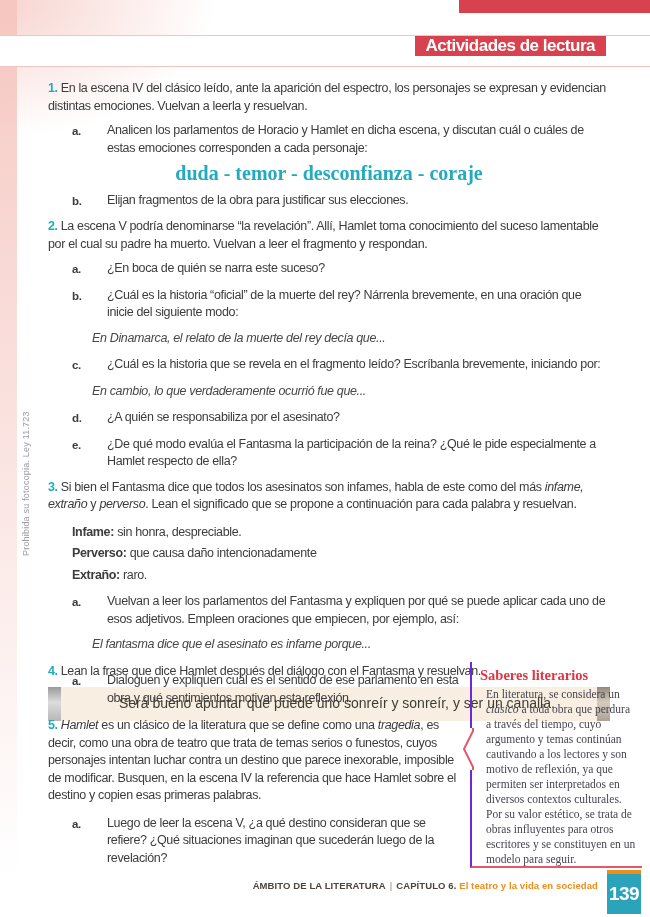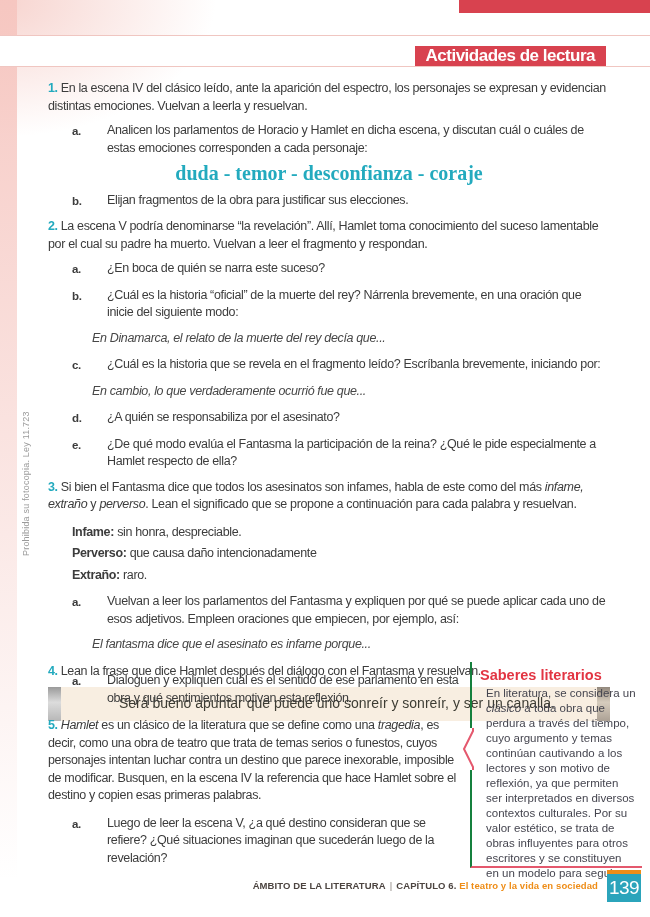--- a/index.html
+++ b/index.html
@@ -27,21 +27,21 @@
   .top-accent-bar{
     position:absolute;left:459px;top:0;width:191px;height:13px;
     background:#d8424f;z-index:2;
   }
 
   
   .header-band{
     position:absolute;left:0;top:35px;right:0;height:30px;
     background:#ffffff;
     border-top:1px solid #f0c6c1;border-bottom:1px solid #f0c6c1;
-    display:flex;justify-content:flex-end;align-items:flex-end;
+    display:flex;justify-content:flex-end;align-items:flex-start;
     z-index:3;
   }
   .header-title-box{
     background:#d8424f;color:#fff;display:flex;align-items:center;
     padding:0 11px;
     font-weight:bold;font-size:17px;letter-spacing:-0.5px;
   }
   .header-tail{width:44px;background:#eca9a0;}
 
   
@@ -86,24 +86,24 @@
     background:linear-gradient(180deg,#9a9a9a,#dcdcdc 45%,#b7b7b7);
   }
   .quote-box::after{
     content:"";position:absolute;right:0;top:0;bottom:0;width:13px;
     background:linear-gradient(180deg,#93897d,#d6ccbd 45%,#aca195);
   }
 
   
   .saberes{
     position:absolute;left:470px;top:662px;width:172px;height:206px;
-    border-left:2px solid #15803d;border-bottom:2px solid #e4586d;
+    border-left:2px solid #6d28d9;border-bottom:2px solid #e4586d;
     box-sizing:border-box;
     padding:5px 2px 0 8px;
-    font-family:Liberation Sans, sans-serif;
+    font-family:Liberation Serif, serif;
     z-index:2;
   }
   .saberes h3{
     margin:0 0 2px 0;font-size:14.5px;color:#e23442;font-weight:bold;
   }
   .saberes .body{
     margin-left:6px;font-size:11.5px;line-height:15px;color:#45454f;
   }
   .brace{
     position:absolute;left:-10px;top:66px;width:17px;height:42px;
@@ -112,23 +112,23 @@
   
   .footer{
     position:absolute;right:52px;top:880px;
     font-size:9.5px;letter-spacing:0.1px;color:#4c4440;white-space:nowrap;
     z-index:2;
   }
   .footer .strong{font-weight:bold;}
   .footer .sep{color:#8c8480;margin:0 4px;}
   .footer .orange{color:#ee8d18;font-weight:bold;}
   .pagenum{
-    position:absolute;left:607px;top:870px;width:34px;height:32px;
+    position:absolute;left:607px;top:870px;width:34px;height:44px;
     background:#2ba4bb;border-top:4px solid #ee8d18;box-sizing:border-box;
-    color:#fff;font-weight:normal;font-size:19px;letter-spacing:-0.5px;
+    color:#fff;font-weight:bold;font-size:19px;letter-spacing:-0.5px;
     display:flex;align-items:center;justify-content:center;
     z-index:2;
   }
 </style>
 </head>
 <body>
 
 <div class="page">
 
   <div class="blob-topleft"></div>

